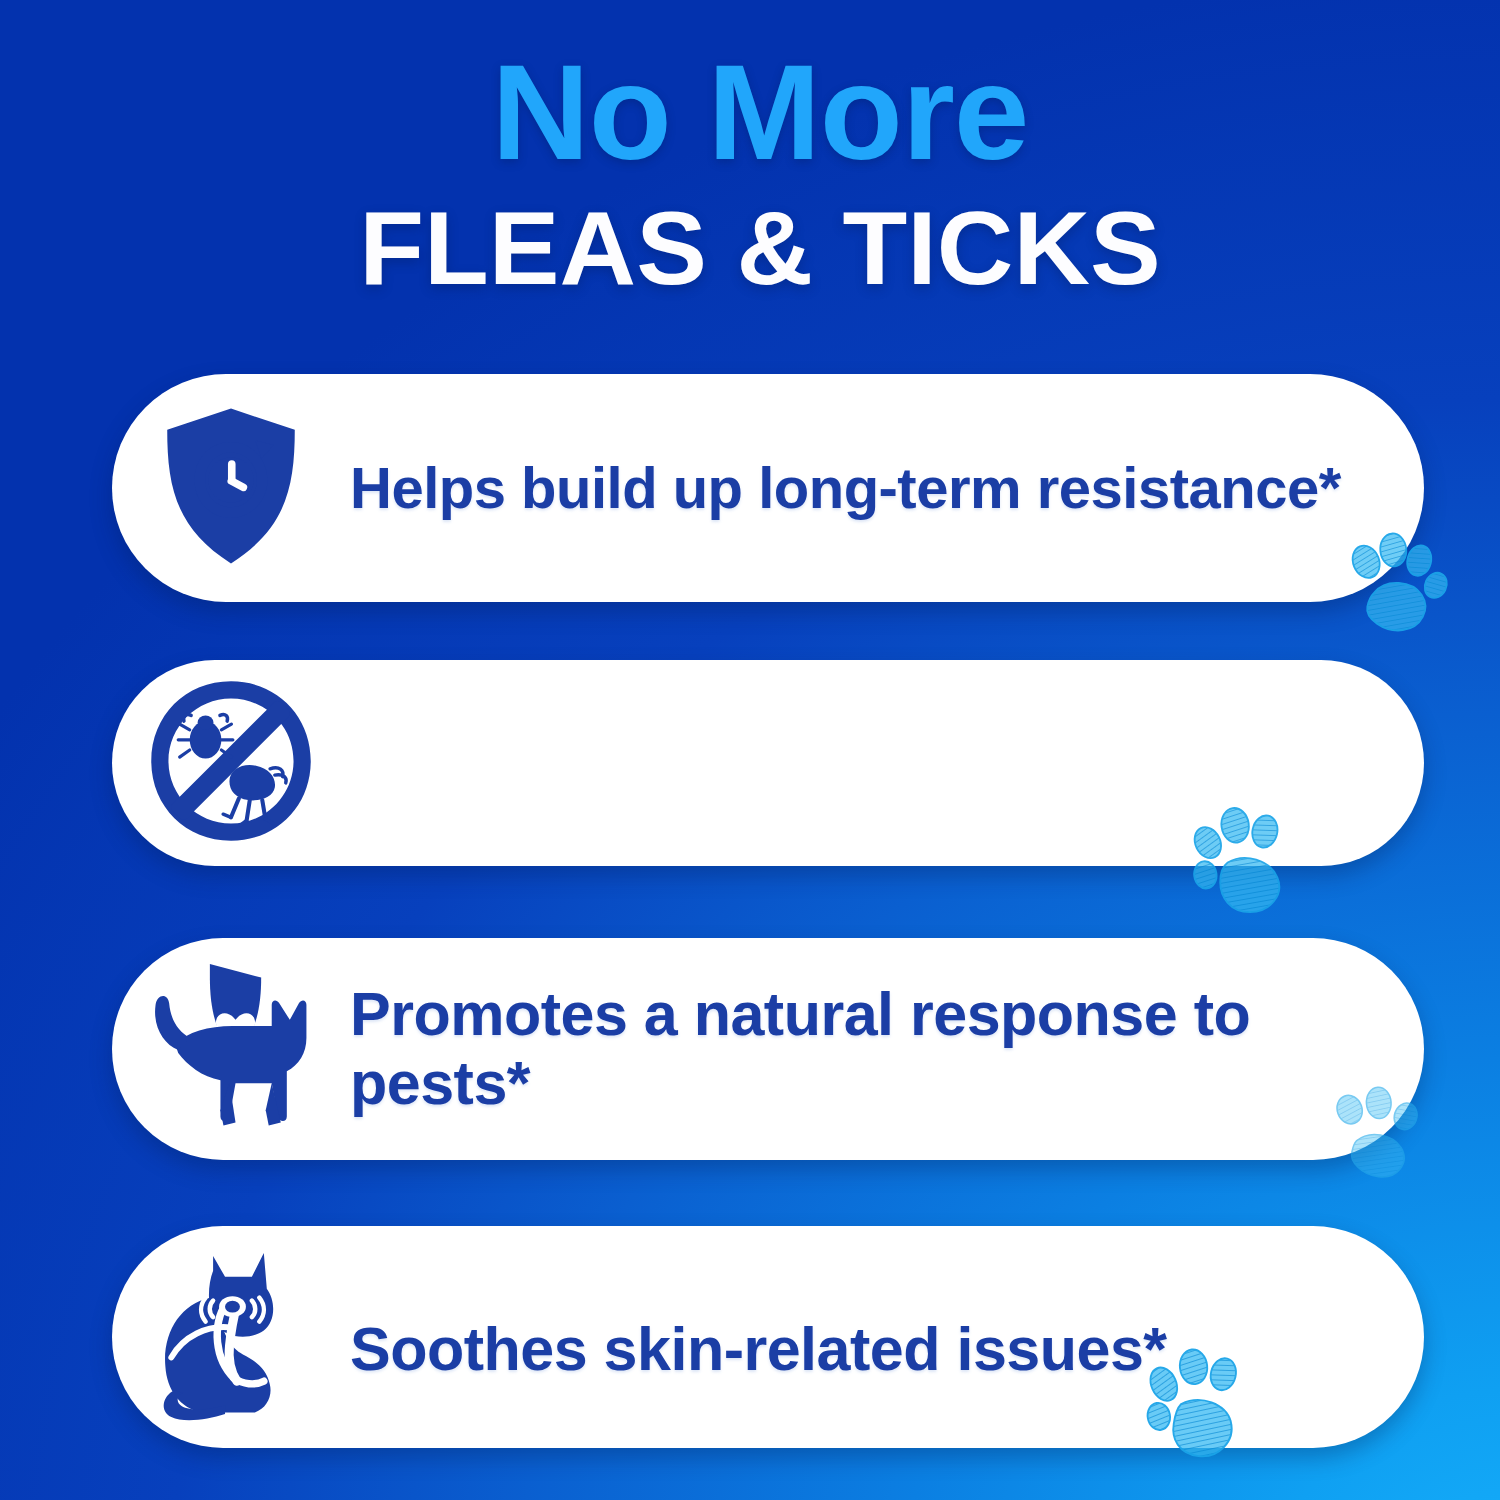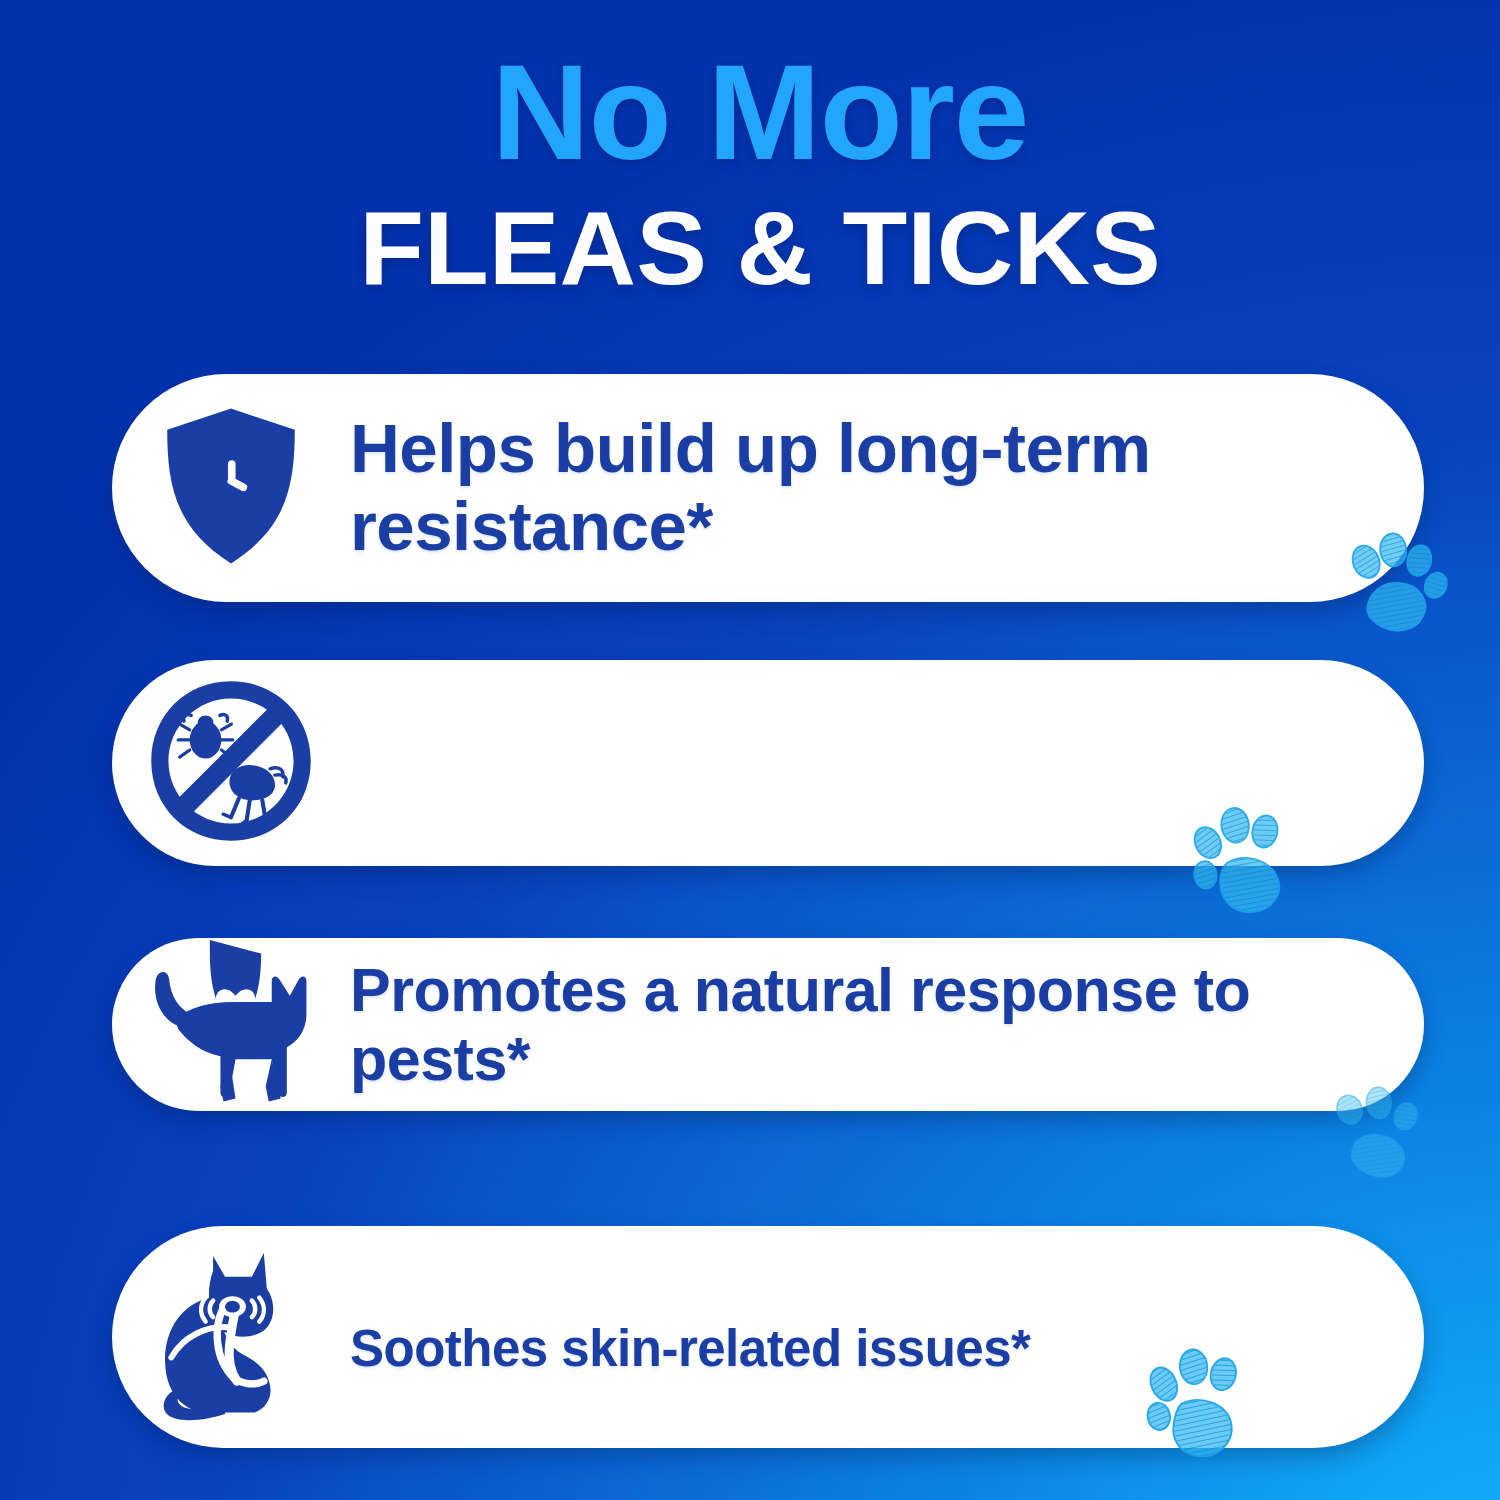--- a/index.html
+++ b/index.html
@@ -64,27 +64,27 @@
     font-weight:700;
     font-size:62px;
     line-height:1.13;
     letter-spacing:-0.5px;
     padding-right:60px;
     font-family:"Liberation Sans", sans-serif;
     text-shadow:0 2px 3px rgba(180,200,235,.45);
   }
   #card1{top:374px;height:228px;}
   #card2{top:660px;height:206px;}
-  #card3{top:938px;height:173px;align-items:flex-end;}
+  #card3{top:938px;height:222px;align-items:flex-end;}
   #card4{top:1226px;height:222px;}
 
-  #card1 .card-text{font-size:69px;}
+  #card1 .card-text{font-size:58px;}
   #card2 .card-text{font-size:62px;}
   #card3 .card-text{font-size:61px;padding-right:20px;}
-  #card4 .card-text{font-size:51px;margin-top:24px;}
+  #card4 .card-text{font-size:61px;margin-top:24px;}
 
   
   .paw{position:absolute;pointer-events:none;}
   #paw1{left:1338px;top:524px;width:120px;height:118px;opacity:.95;}
   #paw2{left:1186px;top:798px;width:128px;height:124px;opacity:.92;}
   #paw3{left:1322px;top:1076px;width:118px;height:112px;opacity:.62;}
   #paw4{left:1138px;top:1342px;width:126px;height:124px;opacity:.95;}
   .navy{fill:#1b3ea5;}
 </style>
 </head>

